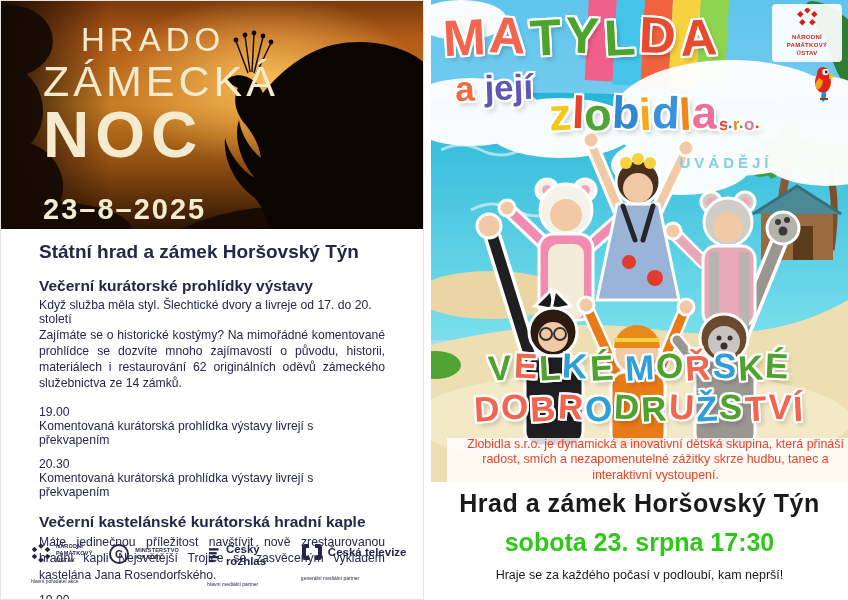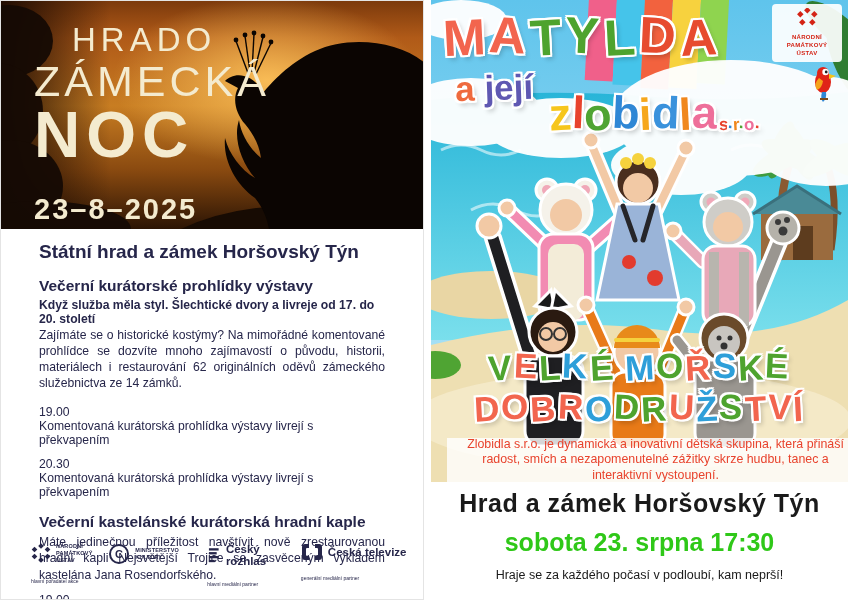--- a/index.html
+++ b/index.html
@@ -10,31 +10,31 @@
   .gap{width:7px;background:#fff;}
   .poster-right{flex:1;background:#bfe9f6;}
 
   
   .lp-photo{position:absolute;top:0;left:0;width:100%;height:228px;overflow:hidden;
     background:
       radial-gradient(ellipse 220px 120px at 63% 35%, rgba(255,196,92,.9), rgba(255,160,40,0) 70%),
       linear-gradient(90deg, rgba(24,9,2,.92) 0%, rgba(24,9,2,0) 26%),
       linear-gradient(180deg,#7c3a0c 0%, #b05a18 16%, #c87d22 46%, #8a4a10 74%, #2b1404 100%);}
   .lp-photo svg{position:absolute;inset:0;}
-  .lp-title{position:absolute;top:22px;left:33px;color:#f4ebcf;line-height:1;}
+  .lp-title{position:absolute;top:22px;left:42px;color:#f4ebcf;line-height:1;}
   .lp-t1{font-size:33px;font-weight:400;letter-spacing:5px;margin-left:38px;}
   .lp-t2{font-size:43px;font-weight:400;letter-spacing:4px;margin-top:4px;}
   .lp-t3{font-size:64px;font-weight:800;letter-spacing:6px;margin-top:0px;}
   .lp-date{font-size:29px;font-weight:800;letter-spacing:2px;margin-top:28px;}
 
   .lp-content{position:absolute;top:228px;left:0;right:0;bottom:0;background:#fff;
               padding:12px 38px 0 38px;color:#26264a;}
   .lp-venue{font-size:19px;font-weight:800;margin:0 0 12px 0;}
   .lp-sec-h{font-size:15.5px;font-weight:800;margin:14px 0 3px 0;}
-  .lp-sub{font-size:12.2px;font-weight:700;margin:0 0 1px 0;}
+  .lp-sub{font-size:12.2px;font-weight:400;margin:0 0 1px 0;}
   .lp-body{font-size:12.2px;line-height:1.32;text-align:justify;margin:0 0 14px 0;}
   .lp-time{font-size:12.2px;margin-top:10px;}
   .lp-desc{font-size:12.2px;}
 
   .lp-logos{position:absolute;left:30px;right:16px;bottom:12px;display:flex;
             align-items:flex-start;color:#26264a;}
   .logo-block{display:flex;flex-direction:column;}
   .logo-row{display:flex;align-items:center;gap:5px;}
   .logo-tiny{font-size:5.5px;font-weight:700;line-height:1.25;white-space:pre-line;letter-spacing:.2px;}
   .logo-word{font-size:11.5px;font-weight:800;}
@@ -408,20 +408,21 @@
         <ellipse cx="12" cy="16" rx="8" ry="11" fill="#e02418"></ellipse>
         <circle cx="12" cy="7" r="6" fill="#e02418"></circle>
         <circle cx="14.5" cy="6" r="3.2" fill="#ffffff"></circle>
           <circle cx="15.2" cy="6" r="1.4" fill="#222"></circle>
         <path d="M18 8 L 25 10 L 18 13 Z" fill="#f5c41b"></path>
         <path d="M8 12 q -6 6 -2 12 q 5 -2 6 -9 Z" fill="#f5a31a"></path>
         <path d="M11 26 q -2 7 1 10 q 4 -3 3 -10 Z" fill="#2f87d5"></path>
         <path d="M9 33 h 8" stroke="#7a4a1a" stroke-width="2"></path>
       </svg>
     </div>
+    <div class="t-uvadeji">UVÁDĚJÍ</div>
 
     <div class="t-show1 ltrs wout"><span class="ltr" style="color: rgb(78, 163, 46);">V</span><span class="ltr" style="color: rgb(242, 101, 78);">E</span><span class="ltr" style="color: rgb(78, 163, 46);">L</span><span class="ltr" style="color: rgb(46, 159, 217);">K</span><span class="ltr" style="color: rgb(78, 163, 46);">É</span><span class="spacer"></span><span class="ltr" style="color: rgb(46, 159, 217);">M</span><span class="ltr" style="color: rgb(78, 163, 46);">O</span><span class="ltr" style="color: rgb(242, 101, 78);">Ř</span><span class="ltr" style="color: rgb(46, 159, 217);">S</span><span class="ltr" style="color: rgb(78, 163, 46);">K</span><span class="ltr" style="color: rgb(78, 163, 46);">É</span></div>
     <div class="t-show2 ltrs wout"><span class="ltr" style="color: rgb(242, 101, 78);">D</span><span class="ltr" style="color: rgb(242, 101, 78);">O</span><span class="ltr" style="color: rgb(242, 101, 78);">B</span><span class="ltr" style="color: rgb(242, 101, 78);">R</span><span class="ltr" style="color: rgb(46, 159, 217);">O</span><span class="ltr" style="color: rgb(78, 163, 46);">D</span><span class="ltr" style="color: rgb(78, 163, 46);">R</span><span class="ltr" style="color: rgb(242, 101, 78);">U</span><span class="ltr" style="color: rgb(46, 159, 217);">Ž</span><span class="ltr" style="color: rgb(78, 163, 46);">S</span><span class="ltr" style="color: rgb(242, 101, 78);">T</span><span class="ltr" style="color: rgb(242, 101, 78);">V</span><span class="ltr" style="color: rgb(242, 101, 78);">Í</span></div>
 
     <div class="rp-desc">
       <p>Zlobidla s.r.o. je dynamická a inovativní dětská skupina, která přináší radost, smích a nezapomenutelné zážitky skrze hudbu, tanec a interaktivní vystoupení.</p>
     </div>
 
     <div class="rp-info">
       <div class="rp-venue">Hrad a zámek Horšovský Týn</div>

